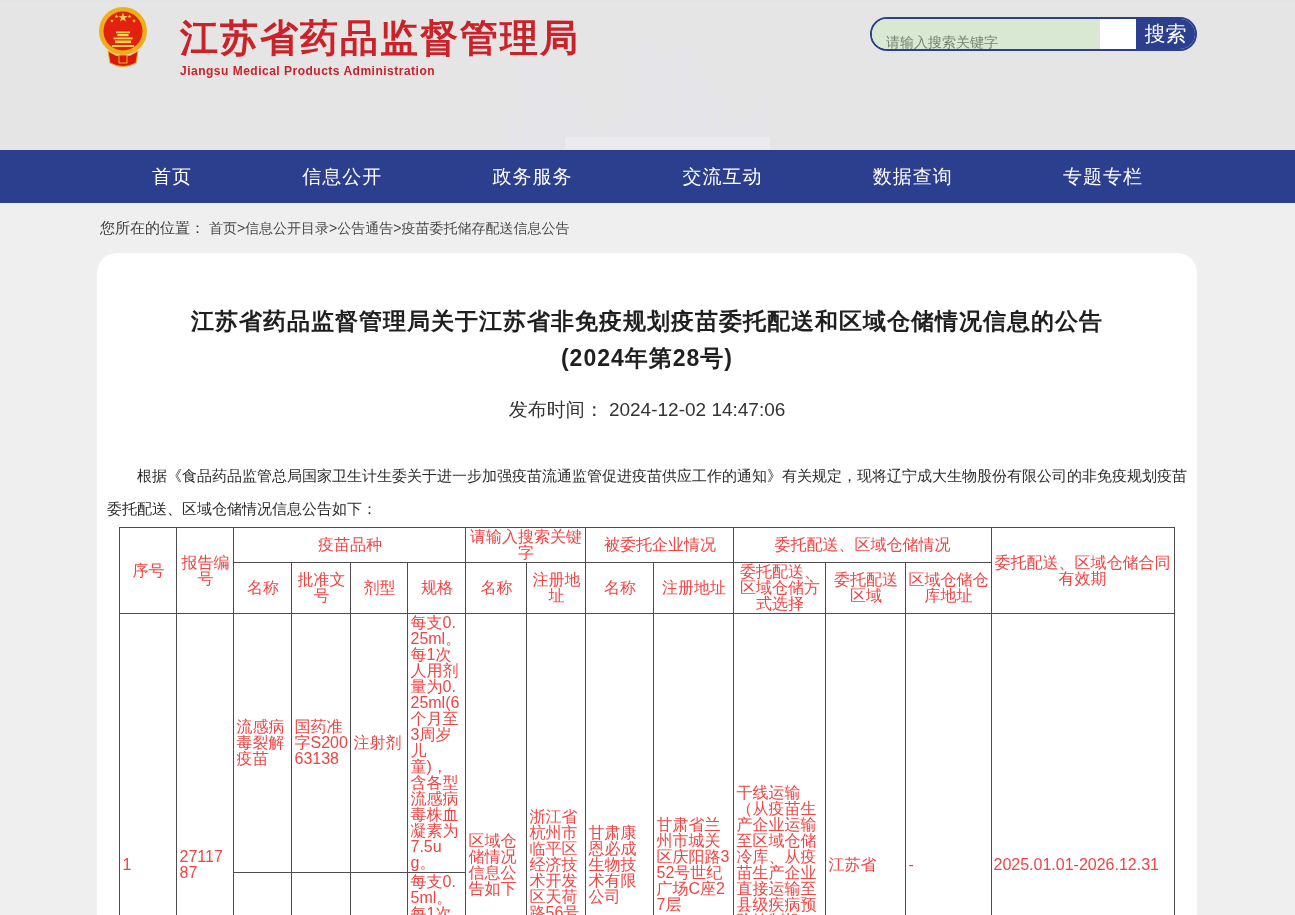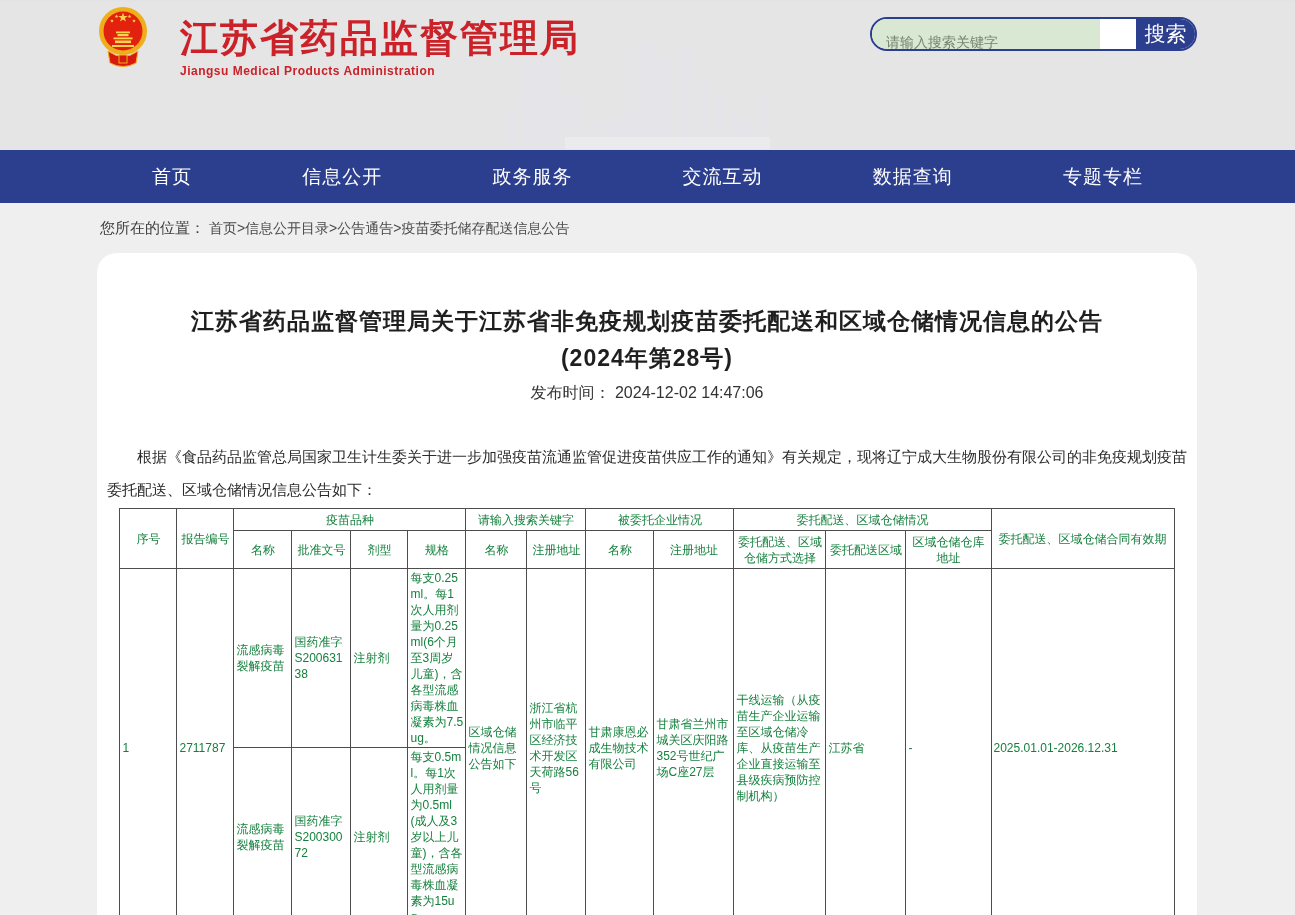--- a/index.html
+++ b/index.html
@@ -35,28 +35,28 @@
   
   .main-bg { background:#efefef; height:745px; overflow:hidden; }
   .breadcrumb { height:50px; padding:16px 0 14px 100px; font-size:14px; color:#4a4a4a; }
   .crumb-prefix { font-size:15px; color:#3d3d3d; }
   .crumb-seg { cursor:pointer; }
   .content-card { margin-left:97px; width:1100px; height:695px; background:#fff;
                   padding-top:50px; overflow:hidden;border-radius:20px; }
 
   .article-title { text-align:center; font-size:23px; font-weight:700; color:#1f1f1f;
                    line-height:37px; letter-spacing:1px; padding:0 30px; }
-  .publish-line { text-align:center; margin-top:6px; font-size:16px; color:#333; }
+  .publish-line { text-align:center; margin-top:20px; font-size:19px; color:#333; }
   .article-body { margin:36px 10px 0; font-size:15px; color:#2b2b2b; line-height:33px;
                   text-indent:2em; }
 
   
   table.vtable { width:1047px; margin:2px auto 0; border-collapse:collapse; table-layout:fixed; }
-  .vtable th, .vtable td { border:1px solid #4d4d4d; font-size:12px; line-height:16px;
-       font-weight:400; color:#15803d; vertical-align:middle;
+  .vtable th, .vtable td { border:1px solid #4d4d4d; font-size:16px; line-height:16px;
+       font-weight:400; color:#ef4444; vertical-align:middle;
        padding:1px 2px; word-break:break-all; }
 </style>
 </head>
 <body>
 
 <div class="site-header">
 
   <svg class="skyline" width="275" height="112" viewBox="0 0 275 112">
     <g fill="#e4e4ea">
       <rect x="0" y="68" width="13" height="44"></rect>

